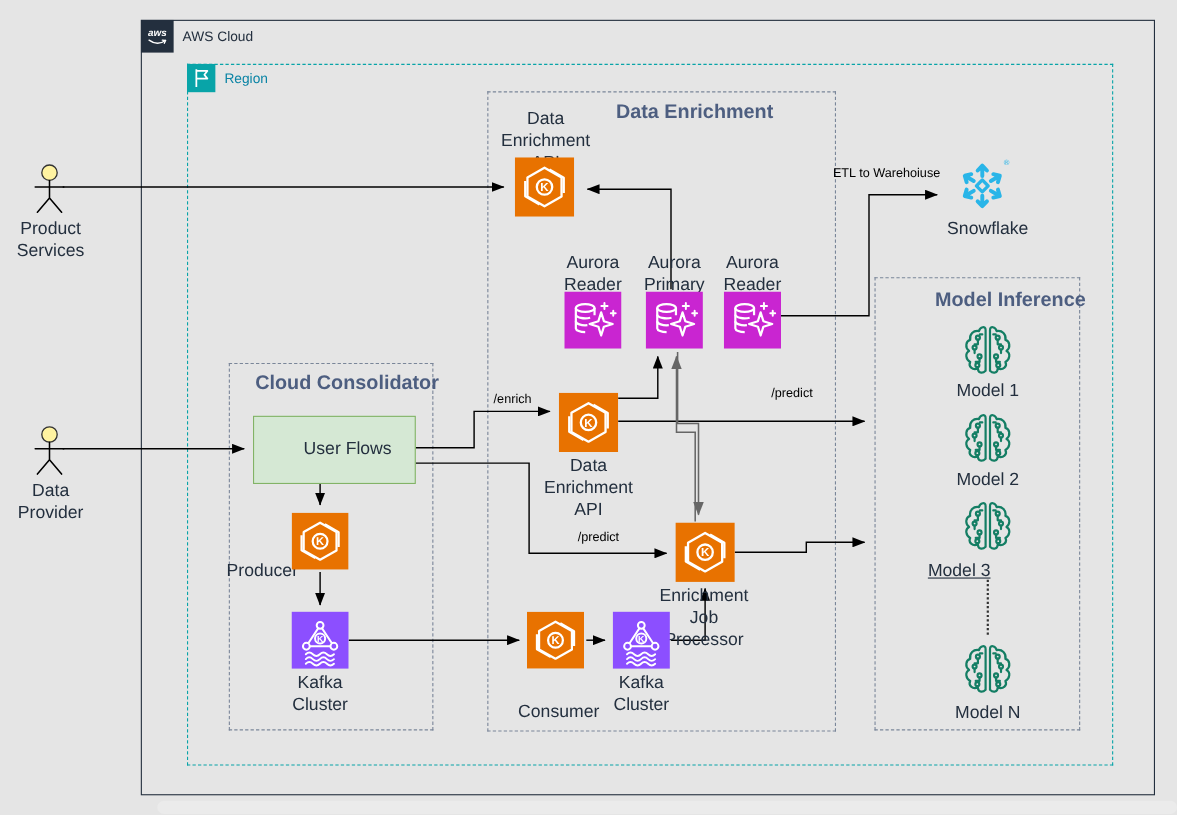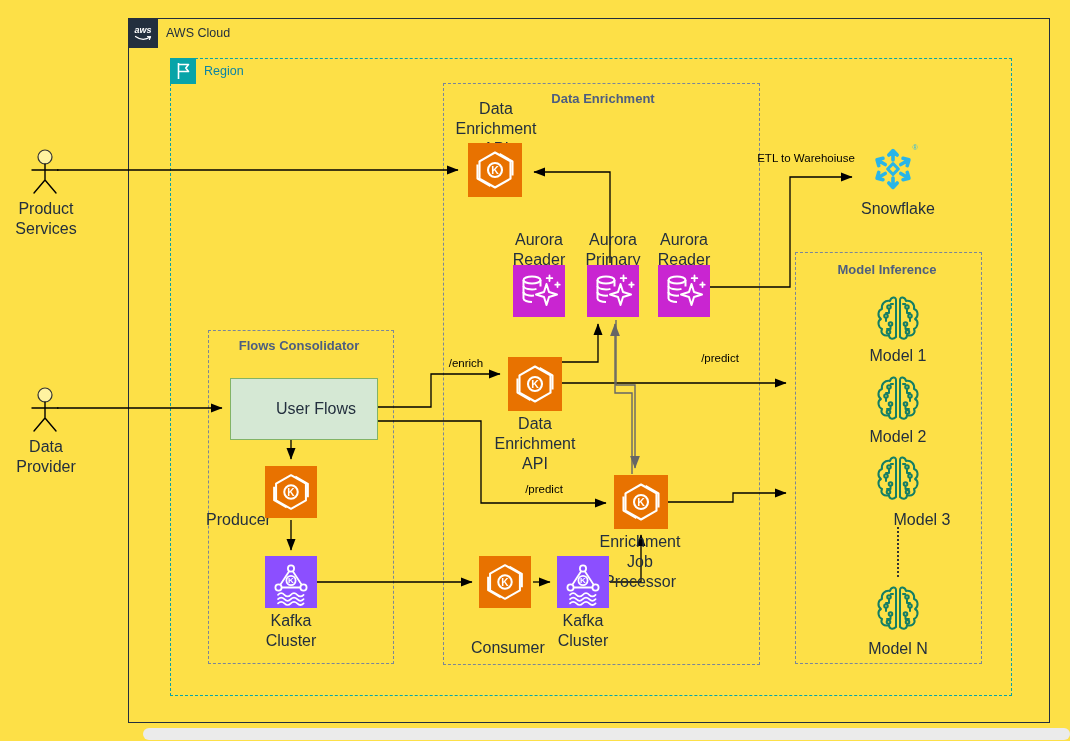--- a/index.html
+++ b/index.html
@@ -1,26 +1,26 @@
 <!DOCTYPE html>
 <html style="--orange: #E87200; --purple: #8C4FFF; --magenta: #C925D1; --green: #147E64; --snowflake-blue: #29B5E8; --teal: #08A4A8; --region-text: #0B84A5; --navy: #232F3E; --group-border: #7A8699; --group-title: #4D5E80; --edge-gray: #666666; --userflows-fill: #D5E8D4; --userflows-border: #82B366; --actor-head: #FFF3A1;"><head>
 <meta charset="utf-8">
 <style>
   html,body{margin:0;padding:0;background:#fff;}
-  .canvas{position:relative;width:1070px;height:741px;background:#fde047;
+  .canvas{position:relative;width:1070px;height:741px;background:#e5e5e5;
     font-family:"Liberation Sans",sans-serif;overflow:hidden;}
   .gbox{position:absolute;border:1px dashed var(--group-border);}
   .cloud{position:absolute;border:1px solid var(--navy);}
   .region{position:absolute;border:1px dashed var(--teal);}
   .lbl{position:absolute;font-size:16px;line-height:1.26;color:var(--navy);
     text-align:center;white-space:pre-line;}
   .lbl-right{text-align:right;}
   .elbl{position:absolute;font-size:11.5px;color:#000;text-align:center;white-space:nowrap;}
-  .gtitle{position:absolute;font-weight:bold;font-size:13px;color:var(--group-title);
-    text-align:center;width:200px;}
+  .gtitle{position:absolute;font-weight:bold;font-size:18px;color:var(--group-title);
+    text-align:right;width:200px;}
   .hlbl{position:absolute;font-size:12.5px;color:var(--navy);}
   .rlbl{position:absolute;font-size:12.5px;color:var(--region-text);}
   .icon{position:absolute;}
   .edges{position:absolute;left:0;top:0;width:1070px;height:741px;}
   .dots{position:absolute;border-left:2.6px dotted #333;}
   .scrollbar{position:absolute;background:#EBEBEB;border-radius:7px;}
 </style>
 </head>
 <body>
 
@@ -151,21 +151,21 @@
   <svg class="icon" style="left:128px;top:18px" width="30" height="30">
       <use href="#sym-aws"></use>
     </svg>
   <div class="hlbl" style="left:166px;top:26px;">AWS Cloud</div>
   <svg class="icon" style="left:170px;top:58px" width="26" height="26">
       <use href="#sym-flag"></use>
     </svg>
   <div class="rlbl" style="left:204px;top:64px;">Region</div>
 
   <div class="gtitle" style="left:503px;top:91px;">Data Enrichment</div>
-  <div class="gtitle" style="left:199px;top:338px;">Flows Consolidator</div>
+  <div class="gtitle" style="left:199px;top:338px;">Cloud Consolidator</div>
   <div class="gtitle" style="left:787px;top:262px;">Model Inference</div>
 
   <svg class="edges" viewBox="0 0 1070 741">
     <defs>
       <marker id="ab" markerWidth="9" markerHeight="7" refX="8.5" refY="3.5" orient="auto">
         <path d="M0 0 L9 3.5 L0 7 Z" fill="#000"></path>
       </marker>
       <marker id="ag" markerWidth="9" markerHeight="7" refX="8.5" refY="3.5" orient="auto">
         <path d="M0 0 L9 3.5 L0 7 Z" fill="var(--edge-gray)"></path>
       </marker>
@@ -281,21 +281,21 @@
   <div class="lbl" style="left:866px;top:346px;width:64px;">Model 1</div>
 
   <svg class="icon" style="left:873px;top:373px" width="50" height="50">
       <use href="#sym-brain"></use>
     </svg>
   <div class="lbl" style="left:866px;top:427px;width:64px;">Model 2</div>
 
   <svg class="icon" style="left:873px;top:453px" width="50" height="50">
       <use href="#sym-brain"></use>
     </svg>
-  <div class="lbl" style="left:890px;top:510px;width:64px;">Model 3</div>
+  <div class="lbl" style="left:840px;top:510px;width:64px;text-decoration:underline;">Model 3</div>
 
   <div class="dots" style="left:897px;top:527px;height:50px;"></div>
 
   <svg class="icon" style="left:873px;top:583px" width="50" height="50">
       <use href="#sym-brain"></use>
     </svg>
   <div class="lbl" style="left:866px;top:639px;width:64px;">Model N</div>
 
   <div class="elbl" style="left:436px;top:357px;width:60px;">/enrich</div>
   <div class="elbl" style="left:512px;top:483px;width:64px;">/predict</div>

